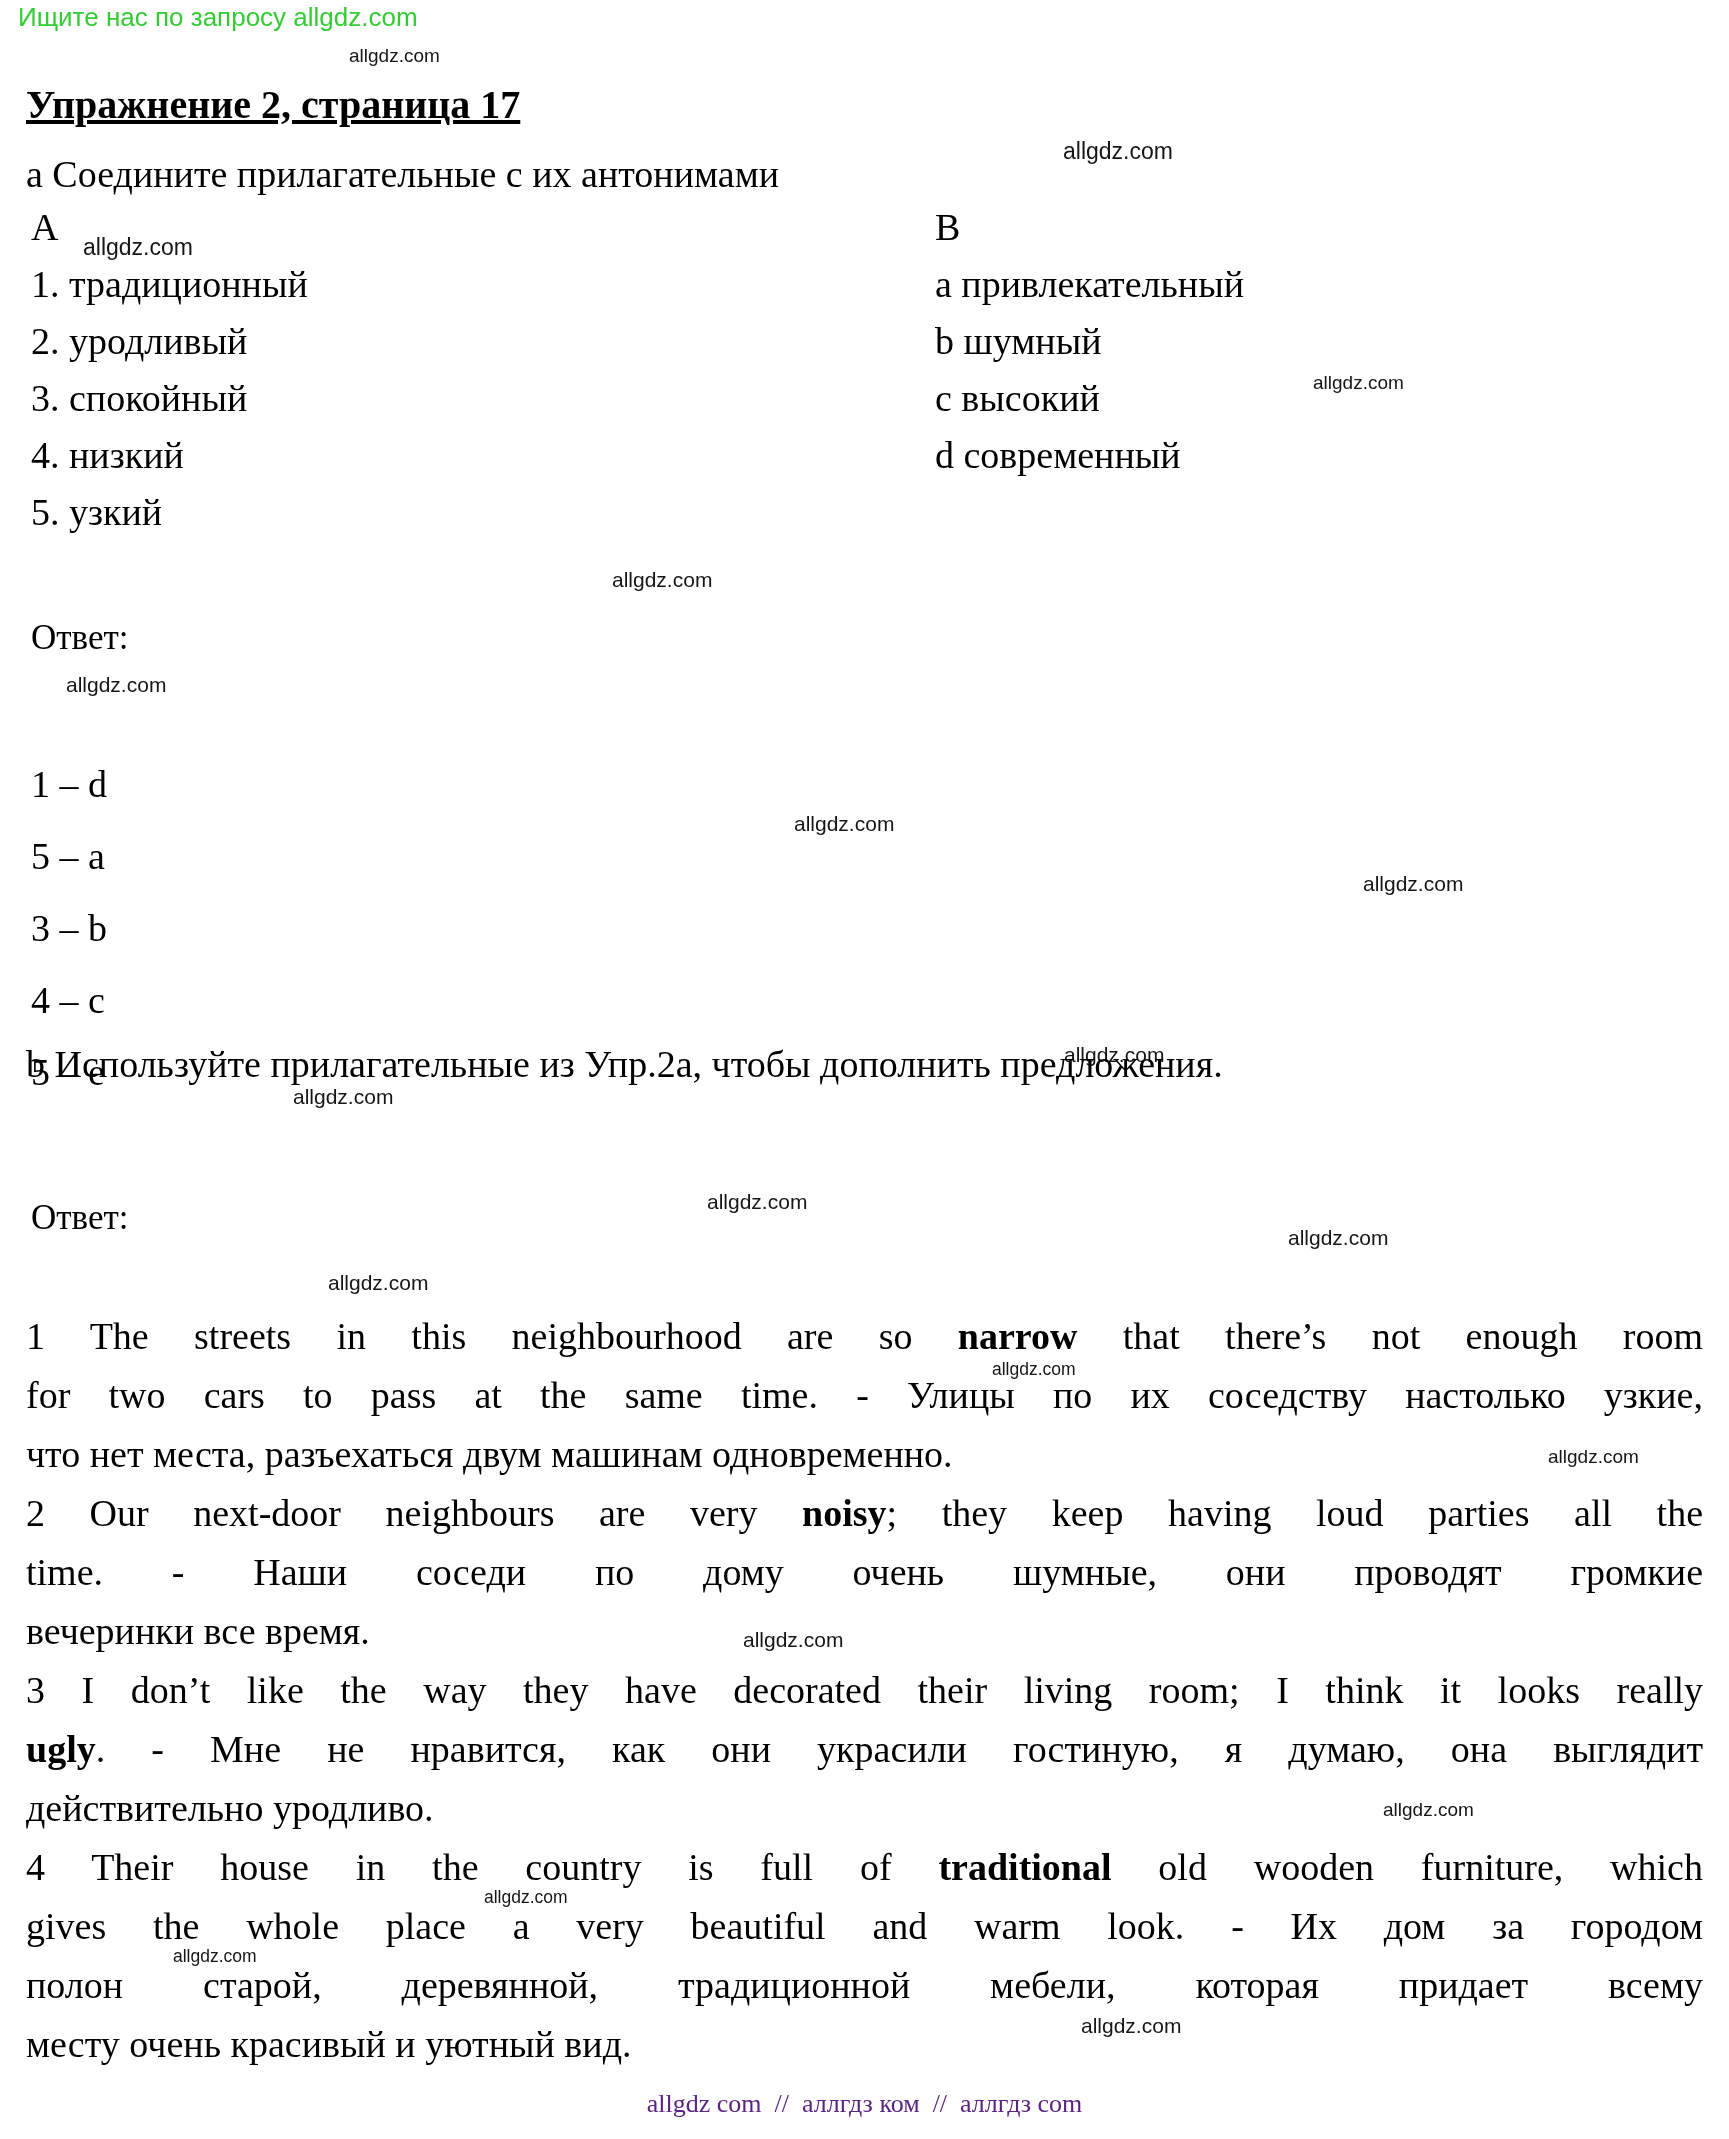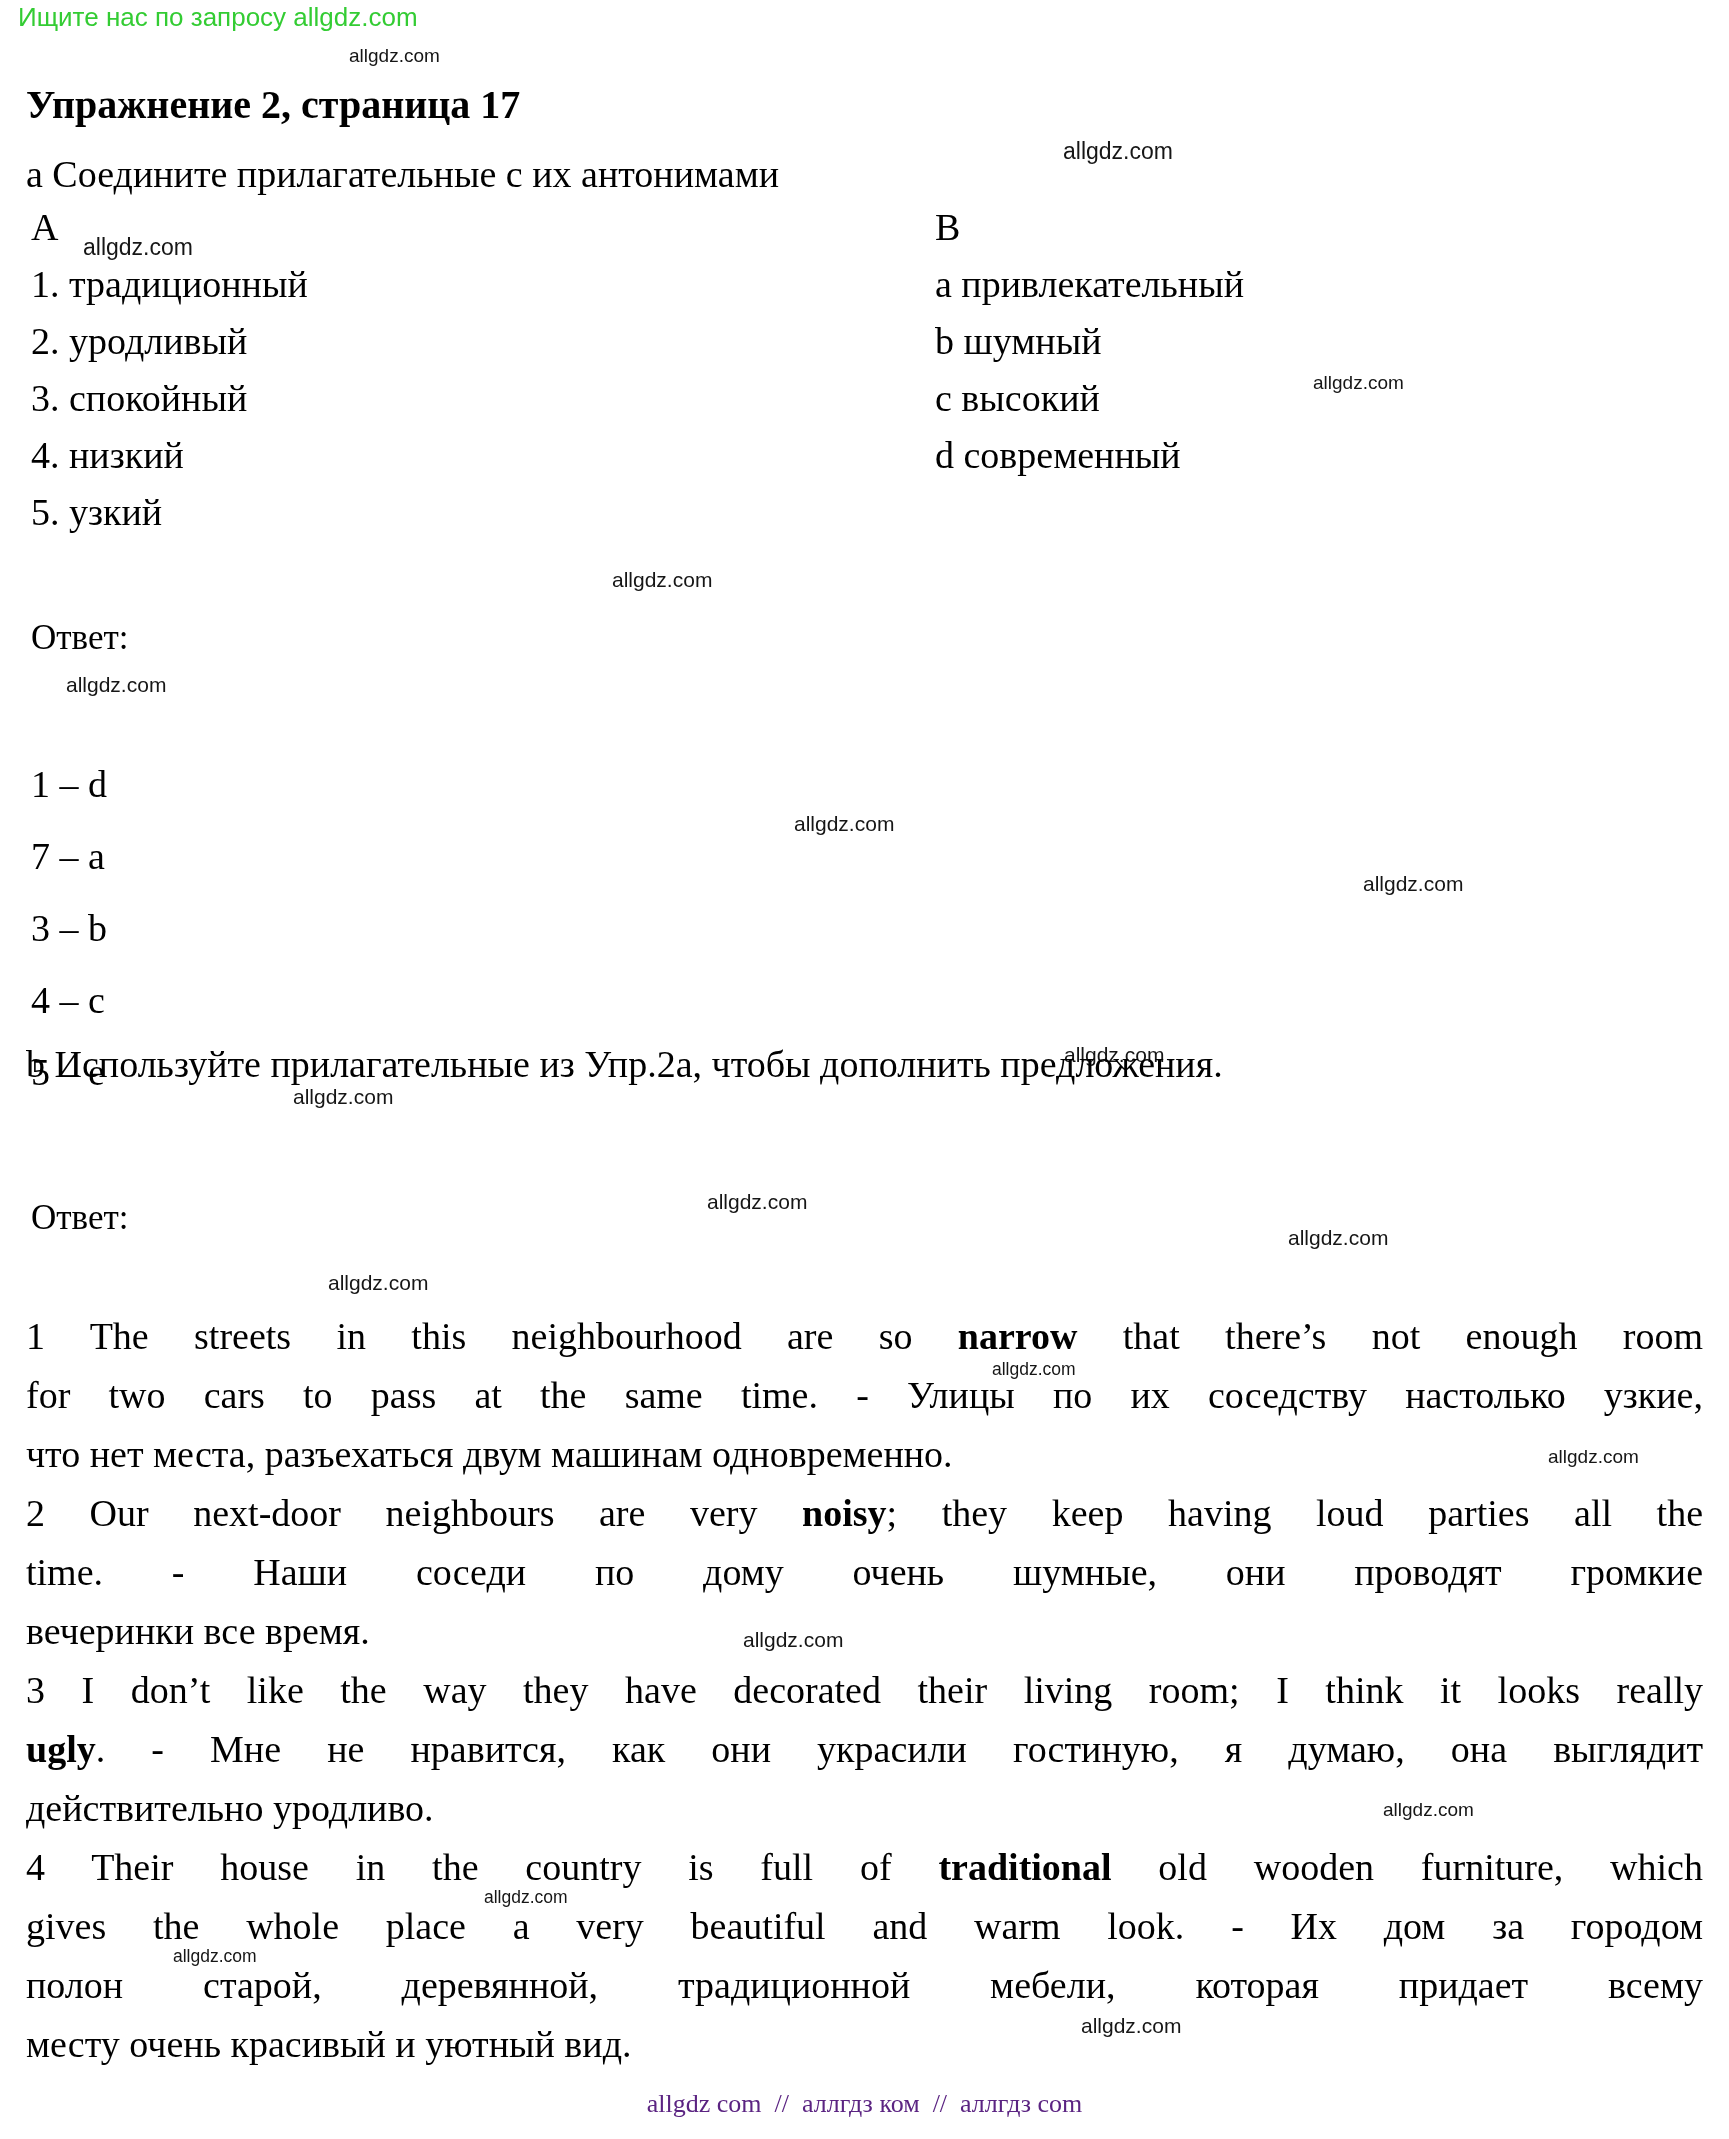--- a/index.html
+++ b/index.html
@@ -27,21 +27,21 @@
     color: #161616;
     white-space: nowrap;
   }
   .wm20 { font-size: 17.5px; }
   .wm22 { font-size: 19px; }
   .wm24 { font-size: 21px; }
   .wm26 { font-size: 23px; }
 
   .title {
     position: absolute; left: 26px; top: 79px;
-    font-size: 40px; font-weight: bold; line-height: 52px;
+    font-size: 40px; font-weight: bold; line-height: 52px; text-decoration: underline;
   }
   .instr {
     position: absolute; left: 26px;
     font-size: 38px; line-height: 49px;
   }
   .instr-a { top: 150px; }
   .instr-b { top: 1040px; width: 1677px; }
 
   .col { position: absolute; font-size: 38px; }
   .col .cell { height: 57px; line-height: 57px; white-space: nowrap; }
@@ -116,21 +116,21 @@
     <div class="cell">a привлекательный</div>
     <div class="cell">b шумный</div>
     <div class="cell">c высокий</div>
     <div class="cell">d современный</div>
   </div>
 
   <div class="answer-label label-a">Ответ:</div>
 
   <div class="answers">
     <div class="cell">1 – d</div>
-    <div class="cell">7 – a</div>
+    <div class="cell">5 – a</div>
     <div class="cell">3 – b</div>
     <div class="cell">4 – c</div>
     <div class="cell">5 – e</div>
   </div>
 
   <div class="instr instr-b">b Используйте прилагательные из Упр.2а, чтобы дополнить предложения.</div>
 
   <div class="answer-label label-b">Ответ:</div>
 
   <div class="blines">

